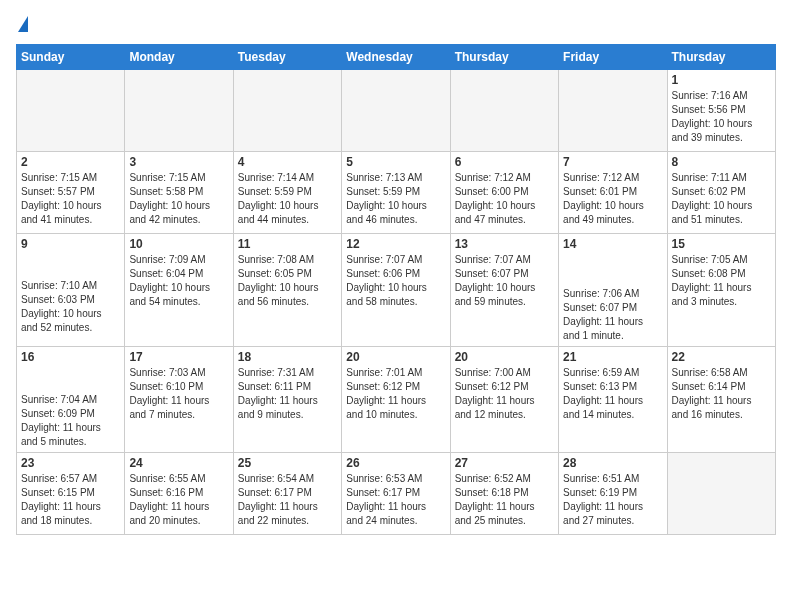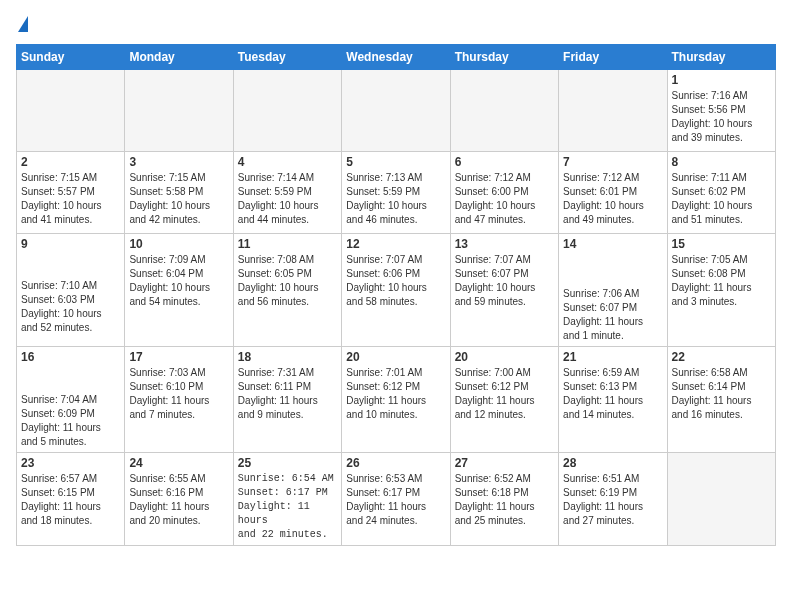--- a/index.html
+++ b/index.html
@@ -306,21 +306,21 @@
           </td>
           <td>
             <span class="day-num">24</span>
             <div class="day-info" style="white-space: pre-line;">Sunrise: 6:55 AM
 Sunset: 6:16 PM
 Daylight: 11 hours
 and 20 minutes.</div>
           </td>
           <td>
             <span class="day-num">25</span>
-            <div class="day-info" style="white-space: pre-line; font-family: Liberation Mono, monospace;">Sunrise: 6:54 AM
+            <div class="day-info" style="white-space: pre-line;">Sunrise: 6:54 AM
 Sunset: 6:17 PM
 Daylight: 11 hours
 and 22 minutes.</div>
           </td>
           <td>
             <span class="day-num">26</span>
             <div class="day-info" style="white-space: pre-line;">Sunrise: 6:53 AM
 Sunset: 6:17 PM
 Daylight: 11 hours
 and 24 minutes.</div>

